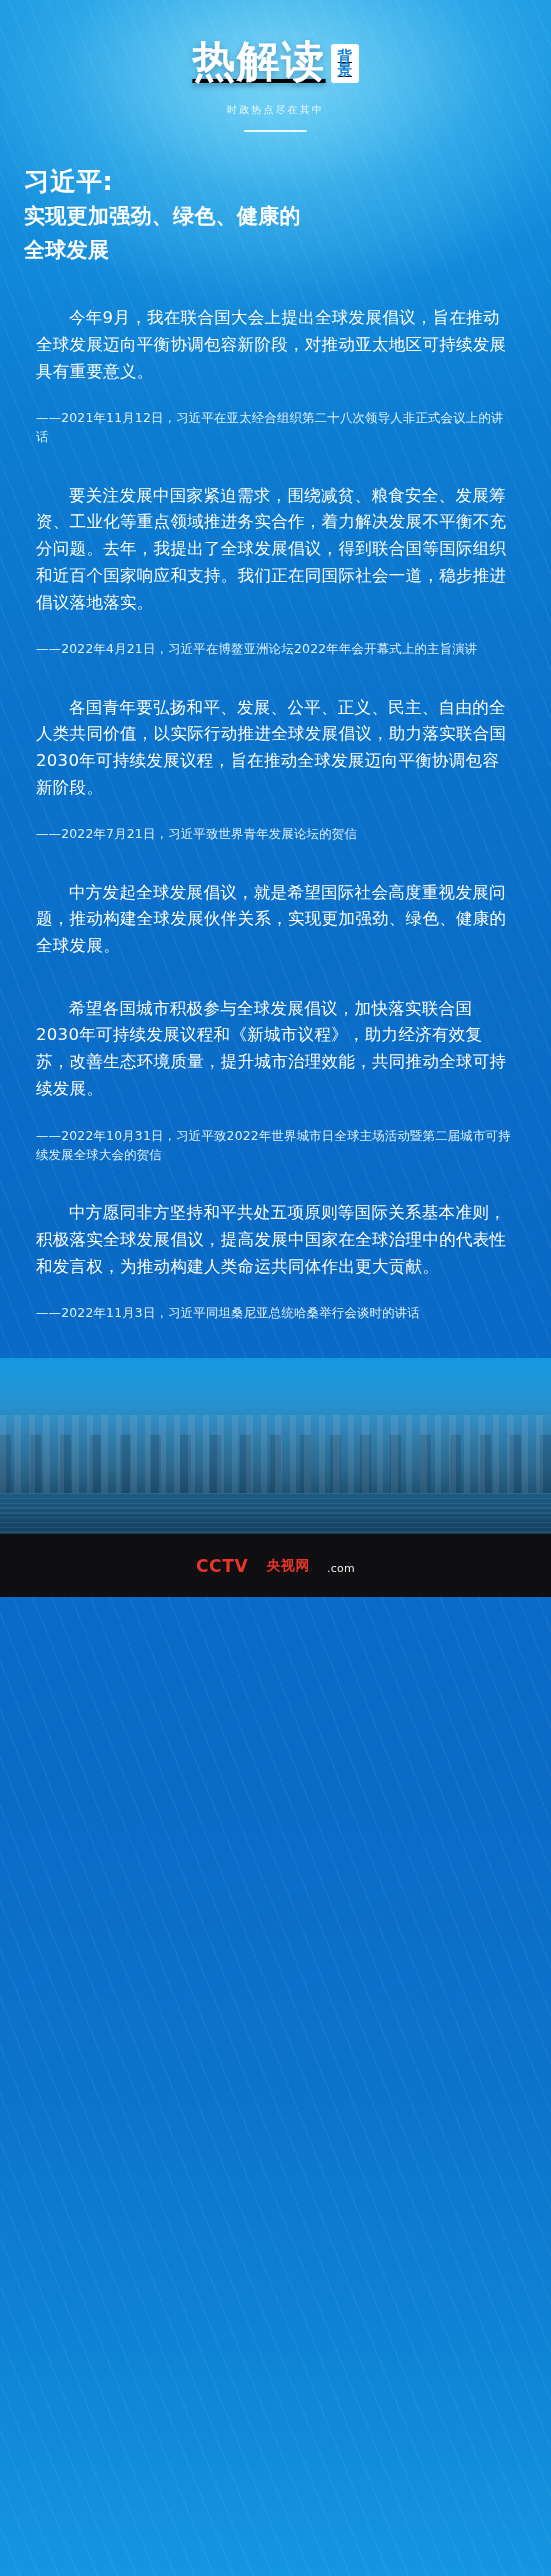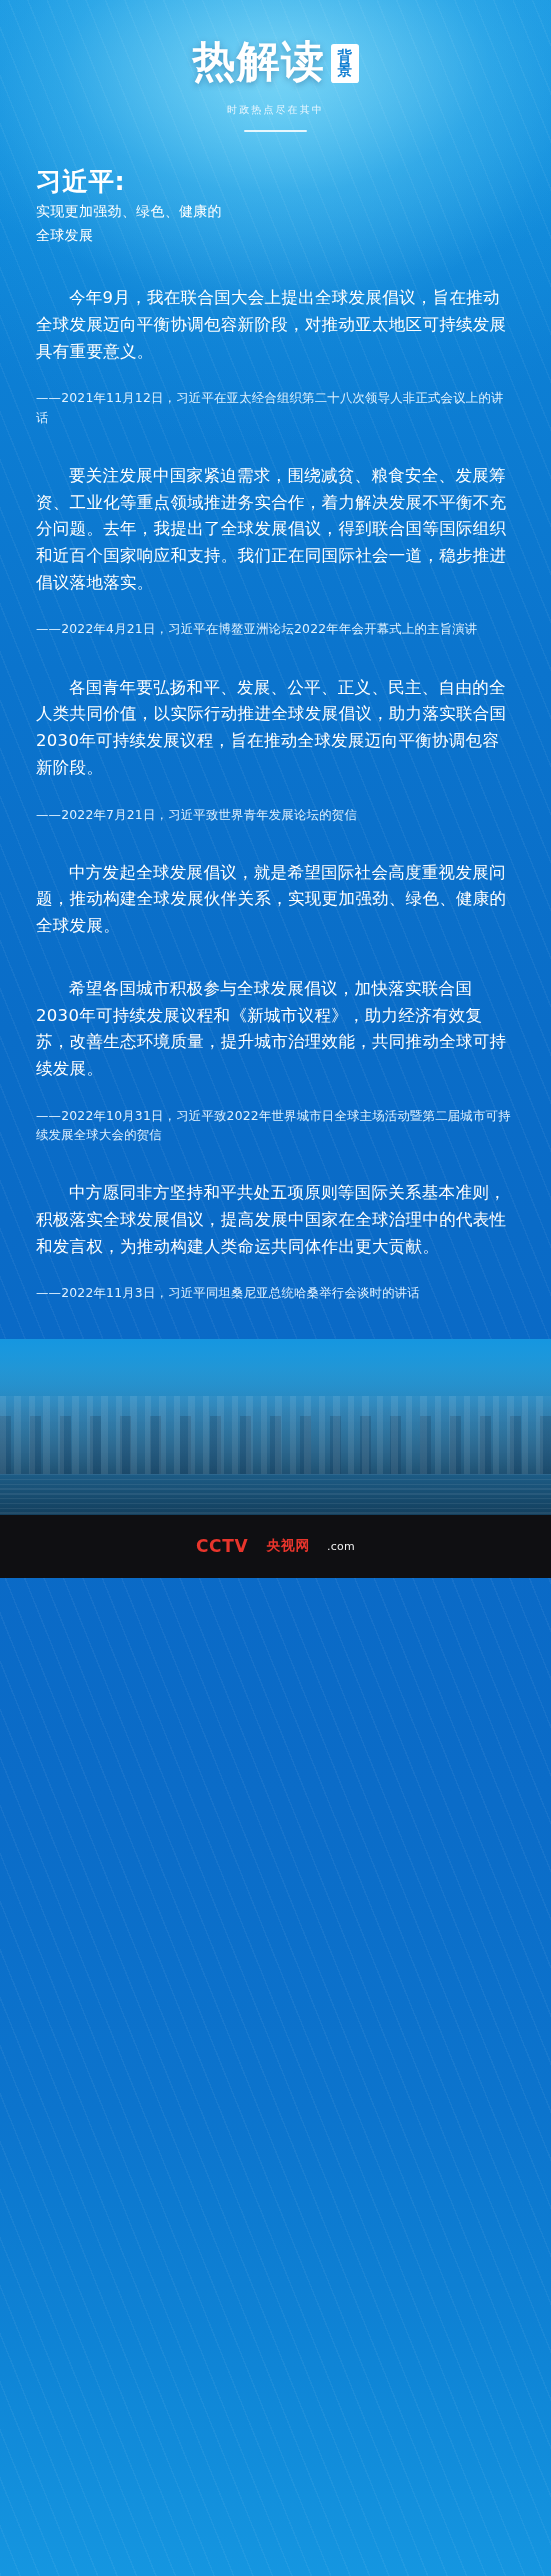--- a/index.html
+++ b/index.html
@@ -52,20 +52,21 @@
 
   
   .masthead {
     padding-top: 40px;
     text-align: center;
   }
   .masthead-row {
     display: inline-flex;
     align-items: flex-end;
     justify-content: center;
+    text-decoration: underline;
   }
   .mast-title {
     font-size: 43px;
     line-height: 1;
     font-weight: bold;
     color: #ffffff;
     letter-spacing: 1.4px;
     text-shadow: 0 2.1px 6.9px rgba(0,40,90,0.35);
     font-family: "DejaVu Sans", "Liberation Sans", sans-serif;
   }
@@ -93,33 +94,33 @@
   .mast-rule {
     width: 63px;
     height: 2.1px;
     background: rgba(255,255,255,0.85);
     margin: 12.4px auto 0 auto;
     border-radius: 1.4px;
   }
 
   
   .headline {
-    margin: 32px 40px 0 36px;
+    margin: 32px 40px 0 24px;
   }
   .headline .name {
     font-size: 25.5px;
     font-weight: bold;
     color: #ffffff;
     letter-spacing: 0.7px;
     line-height: 1.35;
   }
   .headline .sub {
     margin-top: 4.1px;
-    font-size: 14px;
-    font-weight: normal;
+    font-size: 21px;
+    font-weight: bold;
     color: #ffffff;
     line-height: 1.42;
     letter-spacing: 0.3px;
   }
 
   
   .quotes {
     margin: 39px 36px 0 36px;
   }
   .quote {
@@ -201,21 +202,21 @@
   }
   .cctv-logo {
     color: #e8352c;
     font-size: 17px;
     font-weight: bold;
     letter-spacing: 0.7px;
     font-family: "DejaVu Sans", "Liberation Sans", sans-serif;
   }
   .cn-logo {
     display: flex;
-    align-items: center;
+    align-items: flex-end;
     gap: 17px;
   }
   .cn-logo .cn-mark {
     color: #e8352c;
     font-size: 13.8px;
     font-weight: bold;
     letter-spacing: 0.7px;
   }
   .cn-logo .cn-dotcom {
     color: #f0f0f0;

